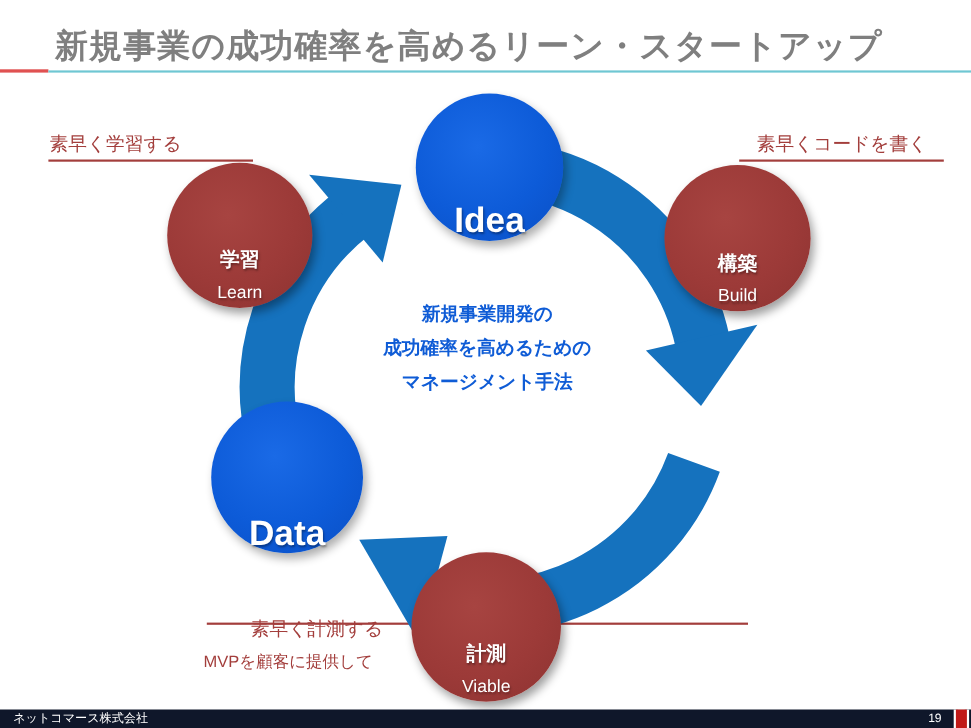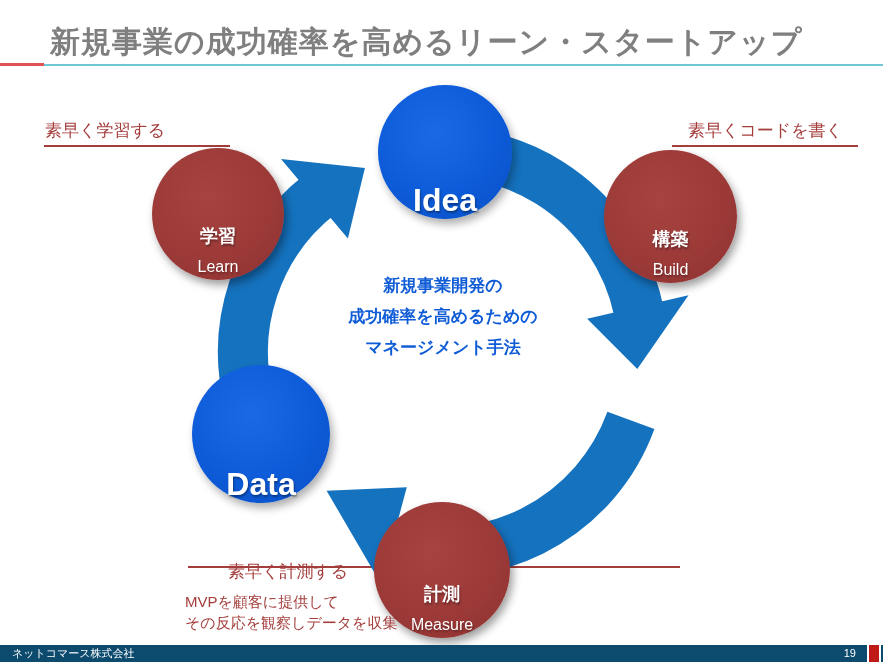--- a/index.html
+++ b/index.html
@@ -46,21 +46,21 @@
   .note { position:absolute; color:#a33e3c; z-index:3; white-space:nowrap; }
   .note-big { font-size:17px; }
   .note-sm  { font-size:15px; line-height:21px; }
   .note span { display:block; }
   .redline { position:absolute; height:2px; background:#a33e3c; z-index:1; }
 
   
   .mvp-def { position:absolute; left:637px; top:599px; font-size:16px; color:#000; z-index:3; white-space:nowrap; }
 
   
-  .footer { position:absolute; left:0; top:645px; width:883px; height:17px; background:#0c4a6e; z-index:5; }
+  .footer { position:absolute; left:0; top:645px; width:883px; height:17px; background:#0f172a; z-index:5; }
   .footer .company { position:absolute; left:12px; top:0; line-height:17px; font-size:11px; color:#fff; }
   .footer .page { position:absolute; right:27px; top:0; line-height:17px; font-size:11px; color:#fff; }
   .footer .redblock { position:absolute; right:4px; top:0; width:10px; height:17px; background:#c01a18; box-shadow:-2px 0 0 #ffffff, 2px 0 0 #ffffff; }
 </style>
 </head>
 <body>
 
 <div class="slide">
 
   <div class="title">新規事業の成功確率を高めるリーン・スタートアップ</div>
@@ -85,21 +85,21 @@
   </div>
 
   <div class="circle red" style="left:604px;top:150px;width:133px;height:133px;">
     <span class="ja">構築</span>
     <span class="en">Build</span>
   </div>
 
 
   <div class="circle red" style="left:374px;top:502px;width:136px;height:136px;">
     <span class="ja">計測</span>
-    <span class="en">Measure</span>
+    <span class="en">Viable</span>
   </div>
 
   <div class="circle blue" style="left:192px;top:365px;width:138px;height:138px;">
     <span>Data</span>
   </div>
 
   <div class="circle red" style="left:152px;top:148px;width:132px;height:132px;">
     <span class="ja">学習</span>
     <span class="en">Learn</span>
   </div>
@@ -111,21 +111,20 @@
   </div>
 
   <div class="note note-big" style="left:45px;top:119px;">素早く学習する</div>
   <div class="note note-big" style="left:688px;top:119px;">素早くコードを書く</div>
   <div class="note note-big" style="left:190px;top:560px;margin-left:38px;">素早く計測する</div>
 
 
 
   <div class="note note-sm" style="left:185px;top:591px;">
     <span>MVPを顧客に提供して</span>
-    <span>その反応を観察しデータを収集</span>
   </div>
 
 
   <div class="footer">
     <span class="company">ネットコマース株式会社</span>
     <span class="page">19</span>
     <div class="redblock"></div>
   </div>
 
 </div>

